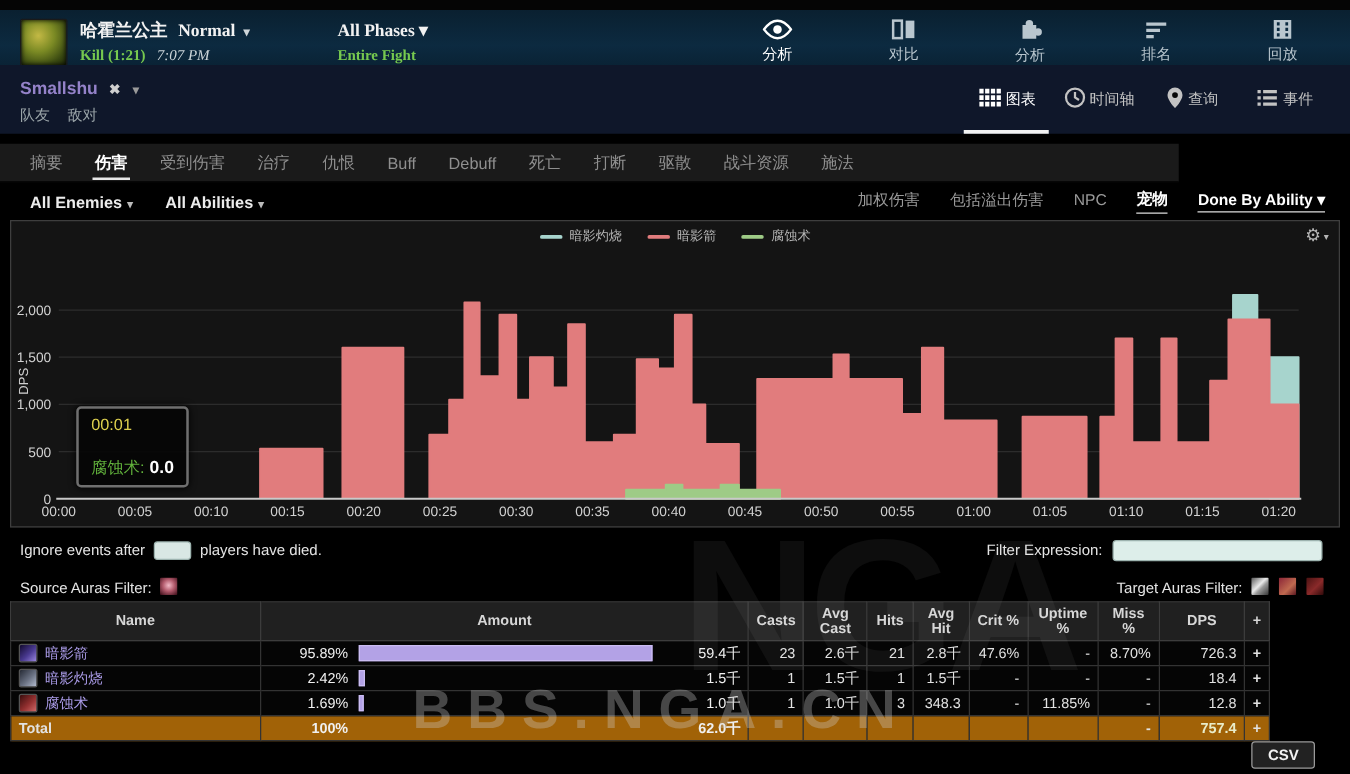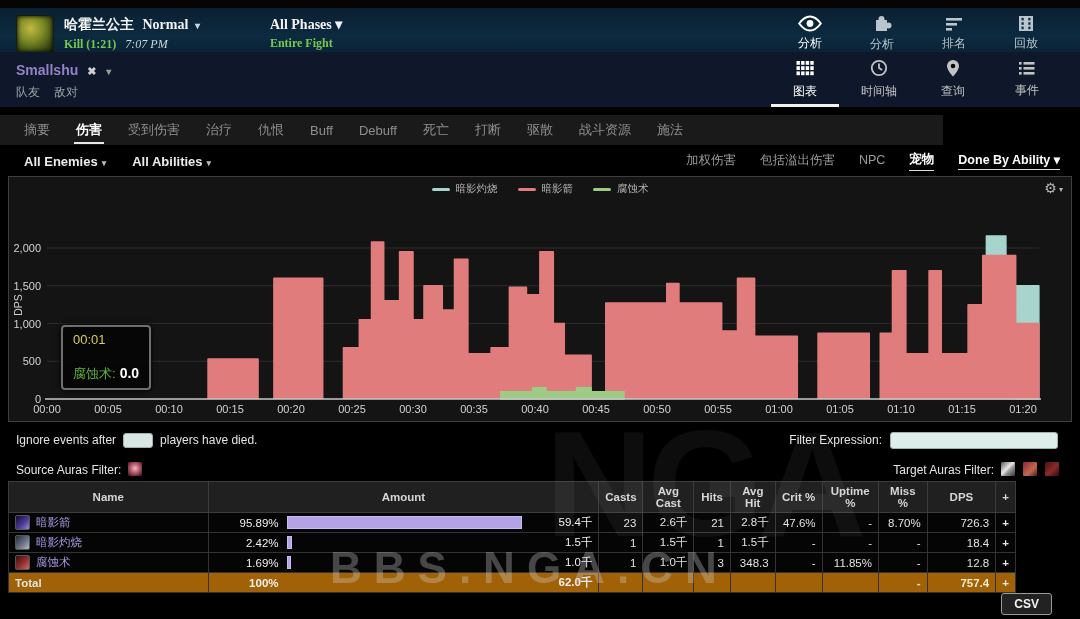--- a/index.html
+++ b/index.html
@@ -16,37 +16,37 @@
     box-shadow:inset 0 0 4px #000; flex:0 0 auto; }
   .boss-block { margin-left:10px; }
   .boss-title { font-size:14px; font-weight:bold; color:#f2f2f2; }
   .boss-title .caret { font-size:10px; color:#cfd6da; margin-left:3px; }
   .boss-sub { font-size:12px; margin-top:3px; }
   .kill-text { color:#76c94f; font-weight:bold; }
   .time-text { color:#cdd6da; font-style:italic; margin-left:6px; }
   .phase-block { margin-left:70px; }
   .phase-title { font-size:14px; font-weight:bold; color:#f2f2f2; }
   .phase-sub { font-size:12px; color:#76c94f; font-weight:bold; margin-top:3px; }
-  .top-nav { margin-left:auto; margin-right:18px; display:flex; height:52px; }
+  .top-nav { margin-left:auto; margin-right:18px; display:flex; height:52px;gap:29px; }
   .nav-item { width:72px; display:flex; flex-direction:column; align-items:center; justify-content:center;
     gap:3px; color:#b9c6ce; font-size:12px; cursor:pointer; position:relative; }
   .nav-item svg { display:block; }
   .nav-item.active { color:#fff; }
   .nav-item.active:after { content:""; position:absolute; bottom:0; left:8px; right:8px; height:3px; background:#fff; }
 
   
   .player-bar { position:absolute; top:52px; left:0; width:1080px; height:55px; background:#0f172a; }
   .player-name-row { position:absolute; top:10px; left:16px; font-size:14px; font-weight:bold; }
   .player-name { color:#9482C9; }
   .player-close { color:#cfcfcf; font-size:11px; margin-left:5px; cursor:pointer; }
   .player-caret { color:#9a9a9a; font-size:10px; margin-left:6px; }
   .player-links { position:absolute; top:32px; left:16px; font-size:12px; color:#9aa4a8; display:flex; gap:14px; }
   .player-links span { cursor:pointer; }
   .view-nav { position:absolute; right:16px; top:0; height:55px; display:flex; }
-  .view-item { width:74px; display:flex; flex-direction:column; align-items:center; justify-content:center;
+  .view-item { width:74px; display:flex; flex-direction:row; align-items:center; justify-content:center;
     gap:3px; color:#c2c2c2; font-size:12px; cursor:pointer; position:relative; }
   .view-item.active { color:#fff; }
   .view-item.active:after { content:""; position:absolute; bottom:0; left:3px; right:3px; height:3px; background:#f2f2f2; }
 
   
   .tab-bar { position:absolute; top:115px; left:0; width:943px; height:31px; background:#1a1a1a;
     display:flex; align-items:center; padding-left:24px; gap:26px; border-bottom:1px solid #000; }
   .tab { font-size:13px; color:#8f8f8f; cursor:pointer; position:relative; padding:6px 0; }
   .tab.active { color:#fff; font-weight:bold; }
   .tab.active:after { content:""; position:absolute; bottom:1px; left:-2px; right:-2px; height:2px; background:#e8e8e8; }
@@ -154,20 +154,29 @@
   </div>
   <div class="top-nav" id="top-nav">
       <div class="nav-item active">
         <span>
           <svg width="24" height="17" viewBox="0 0 24 17">
             <path d="M12 1.5C6.5 1.5 2.3 7 1.2 8.5 2.3 10 6.5 15.5 12 15.5S21.7 10 22.8 8.5C21.7 7 17.5 1.5 12 1.5z" fill="none" stroke="currentColor" stroke-width="2"></path>
             <circle cx="12" cy="8.5" r="3.4" fill="currentColor"></circle>
           </svg>
         </span>
         <span>分析</span>
+      </div>
+      <div class="nav-item">
+        <span>
+          <svg width="20" height="17" viewBox="0 0 20 17">
+            <rect x="1.5" y="1.5" width="7" height="14" fill="none" stroke="currentColor" stroke-width="2"></rect>
+            <rect x="11.5" y="1.5" width="7" height="14" fill="currentColor"></rect>
+          </svg>
+        </span>
+        <span>对比</span>
       </div>
       <div class="nav-item">
         <span>
           <svg width="20" height="18" viewBox="0 0 20 18">
             <rect x="4" y="5" width="11" height="11" fill="currentColor"></rect>
             <circle cx="9.5" cy="4" r="3" fill="currentColor"></circle>
             <circle cx="16.5" cy="10.5" r="3" fill="currentColor"></circle>
           </svg>
         </span>
         <span>分析</span>

